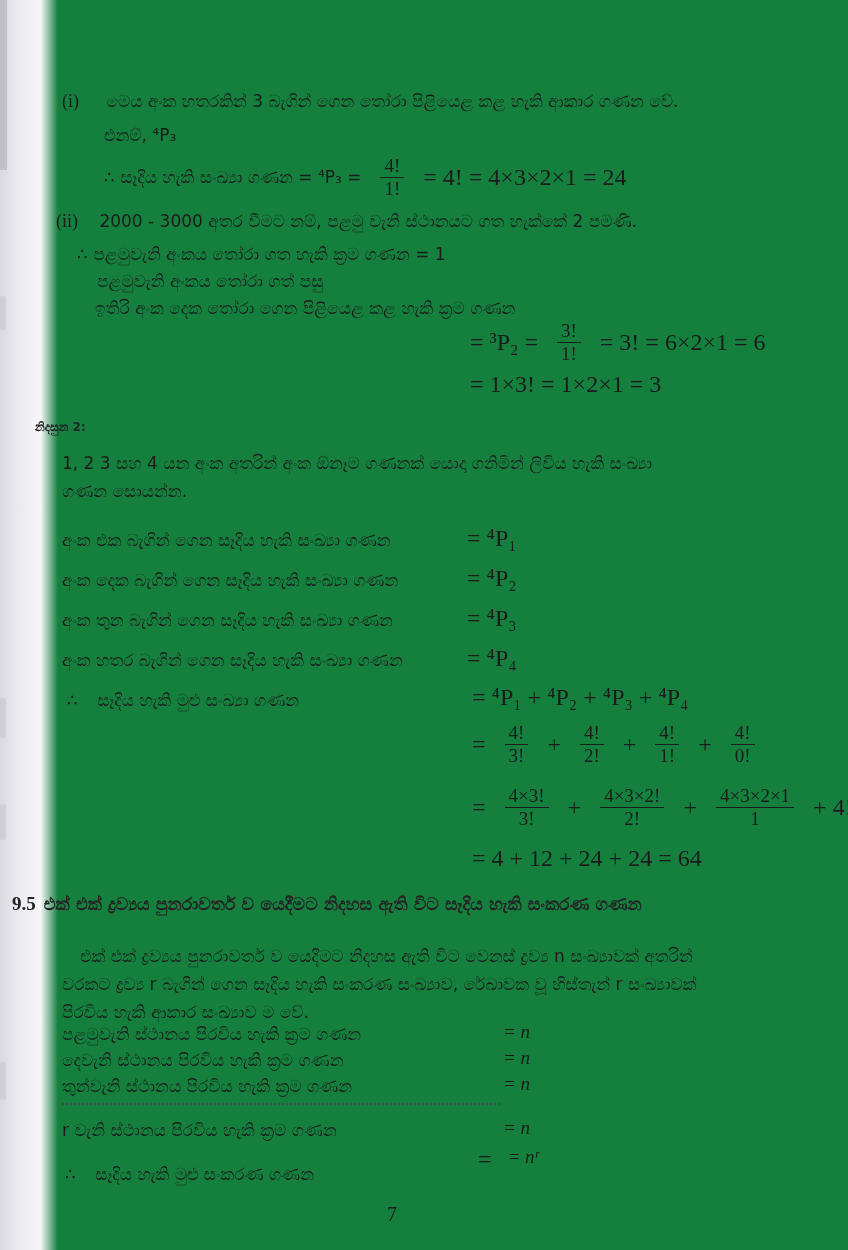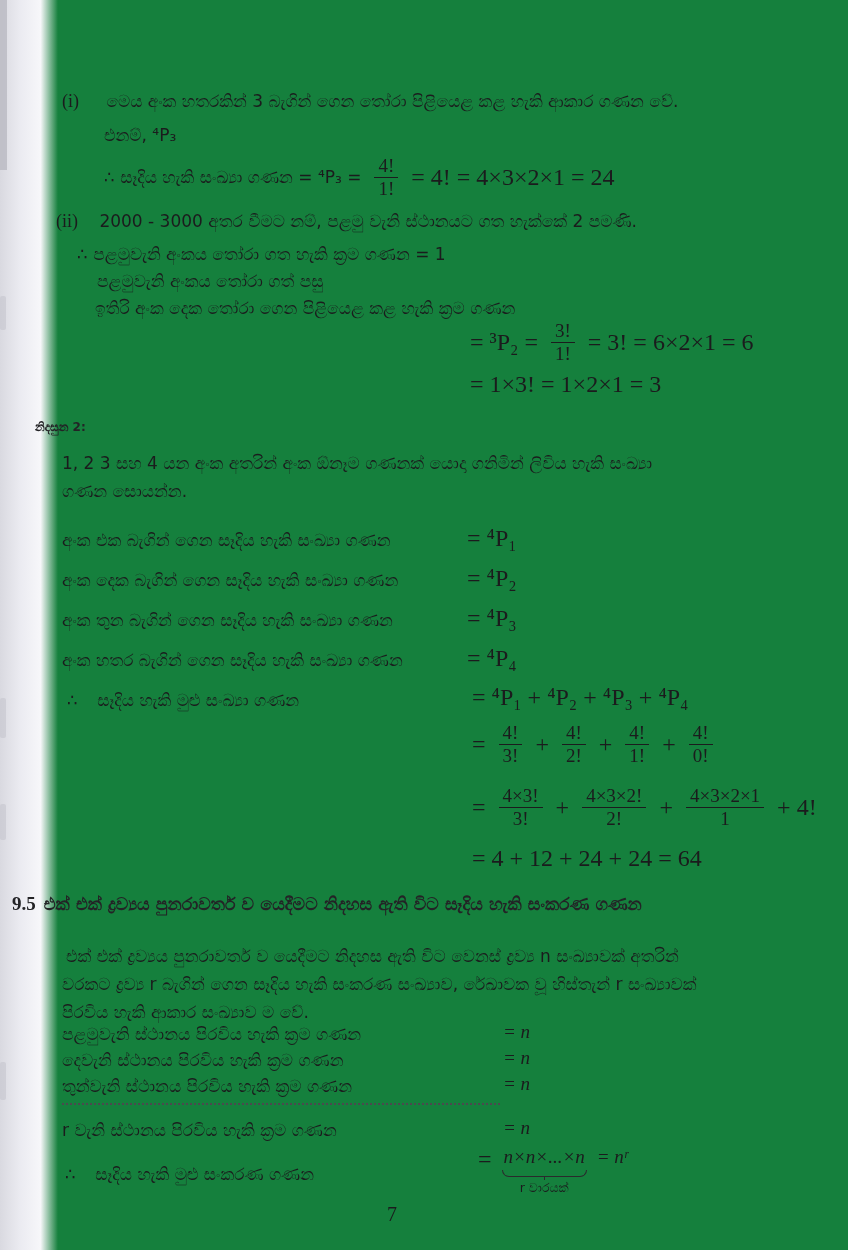--- a/index.html
+++ b/index.html
@@ -27,21 +27,21 @@
 
   .abs{position:absolute;white-space:nowrap;}
   .sin{font-size:17px;line-height:1.45;}
   .marker{font-family:"Liberation Serif", serif;font-size:18px;}
   .math{font-family:"Liberation Serif", serif;font-size:24px;}
   .math-it{font-family:"Liberation Serif", serif;font-size:19px;font-style:italic;}
   .heading{font-size:12px;font-weight:bold;color:#232326;}
   .sec-head{font-size:17.5px;font-weight:bold;color:#232326;}
   .sec-num{font-family:"Liberation Serif", serif;font-size:19px;font-weight:bold;margin-right:8px;}
 
-  .eqrow{display:flex;align-items:center;gap:10px;}
+  .eqrow{display:flex;align-items:center;gap:16px;}
   .frac{
     display:inline-flex;flex-direction:column;align-items:center;
     font-family:"Liberation Serif", serif;font-size:19px;line-height:1.12;
     margin:0 3px;vertical-align:middle;
   }
   .frac .num{border-bottom:1.5px solid #1b1b1d;padding:0 4px 0;}
   .frac .den{padding:0 4px;}
 
   .ubrace{display:inline-flex;flex-direction:column;align-items:center;vertical-align:top;}
   .ubrace .expr{font-family:"Liberation Serif", serif;font-style:italic;font-size:19px;padding:0 2px;}
@@ -162,21 +162,21 @@
     </span>
     <span class="math">+ 4!</span>
   </div>
 
   <div class="abs math" style="top:845px;left:472px;">=  4 + 12 + 24 + 24 =  64</div>
 
   <div class="abs sec-head" style="top:893px;left:12px;width:828px;white-space:normal;">
     <span class="sec-num">9.5</span><span>එක් එක් ද්‍රව්‍යය පුනරාවර්ත ව යෙදීමට නිදහස ඇති විට සෑදිය හැකි සංකරණ ගණන</span>
   </div>
 
-  <div class="abs sin" style="top:944px;left:66px;">එක් එක් ද්‍රව්‍යය පුනරාවර්ත ව යෙදීමට නිදහස ඇති විට වෙනස් ද්‍රව්‍ය n සංඛ්‍යාවක් අතරින්</div>
+  <div class="abs sin" style="top:944px;left:80px;">එක් එක් ද්‍රව්‍යය පුනරාවර්ත ව යෙදීමට නිදහස ඇති විට වෙනස් ද්‍රව්‍ය n සංඛ්‍යාවක් අතරින්</div>
   <div class="abs sin" style="top:972px;left:62px;text-align:center;">වරකට ද්‍රව්‍ය r බැගින් ගෙන සෑදිය හැකි සංකරණ සංඛ්‍යාව, රේඛාවක වූ හිස්තැන් r සංඛ්‍යාවක්</div>
   <div class="abs sin" style="top:1000px;left:62px;">පිරවිය හැකි ආකාර සංඛ්‍යාව ම වේ.</div>
 
   <div class="abs sin" style="top:1022px;left:62px;">පළමුවැනි ස්ථානය පිරවිය හැකි ක්‍රම ගණන</div>
   <div class="abs math-it" style="top:1021px;left:503px;">=  n</div>
   <div class="abs sin" style="top:1048px;left:62px;">දෙවැනි ස්ථානය පිරවිය හැකි ක්‍රම ගණන</div>
   <div class="abs math-it" style="top:1047px;left:503px;">=  n</div>
   <div class="abs sin" style="top:1074px;left:62px;">තුන්වැනි ස්ථානය පිරවිය හැකි ක්‍රම ගණන</div>
   <div class="abs math-it" style="top:1073px;left:503px;">=  n</div>
 
@@ -184,23 +184,18 @@
 
   <div class="abs sin" style="top:1118px;left:62px;">r වැනි ස්ථානය පිරවිය හැකි ක්‍රම ගණන</div>
   <div class="abs math-it" style="top:1117px;left:503px;">=  n</div>
 
   <div class="abs sin" style="top:1162px;left:65px;">
     <span>∴</span>
     <span style="margin-left:14px;">සෑදිය හැකි මුළු සංකරණ ගණන</span>
   </div>
   <div class="abs eqrow" style="top:1146px;left:478px;align-items:flex-start;">
     <span class="math">=</span>
-    <span class="ubrace">
-      <span class="expr">n×n×...×n</span>
-      <span class="bracket"></span>
-      <span class="ulabel">r වාරයක්</span>
-    </span>
     <span class="math-it">=  nʳ</span>
   </div>
 
   <div class="abs pagenum" style="top:1203px;left:387px;">7</div>
 
 </div>
 
 </body></html>

